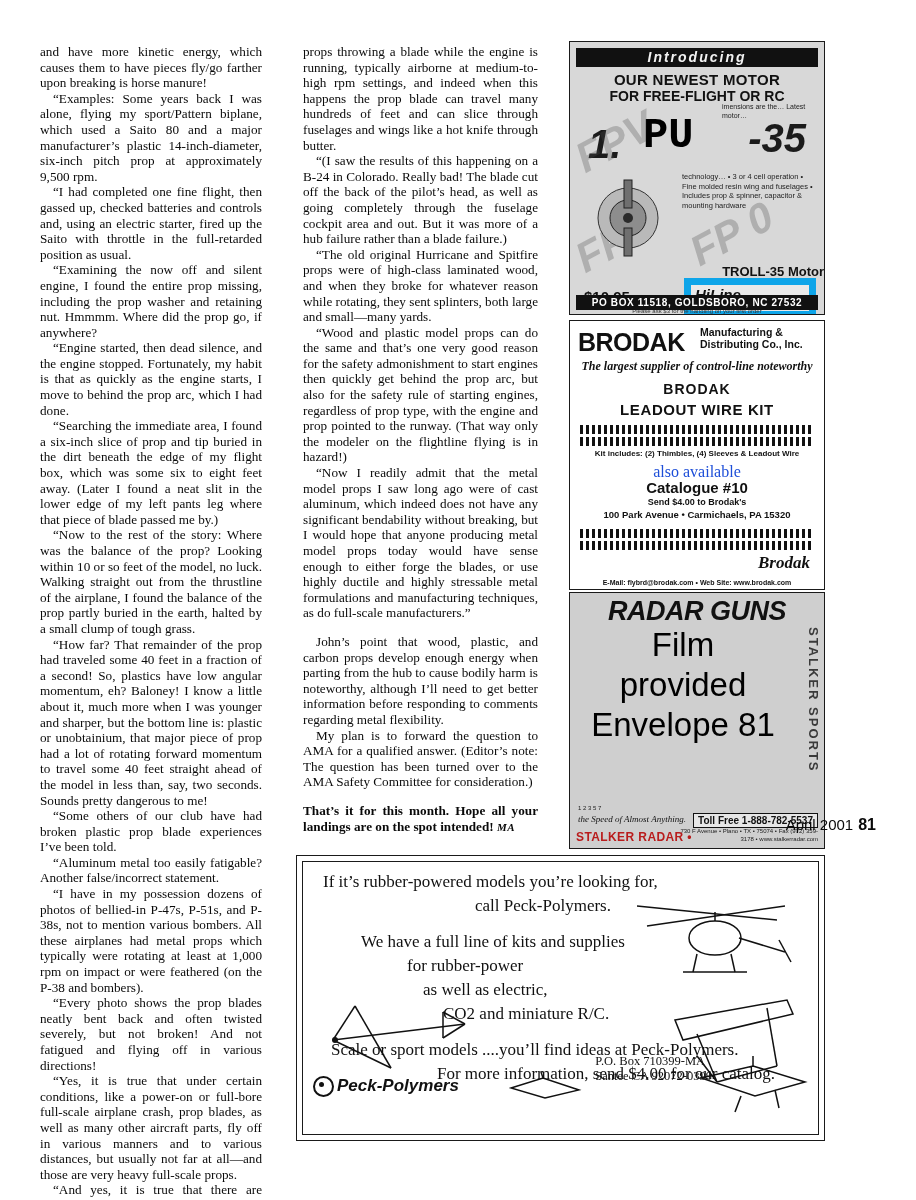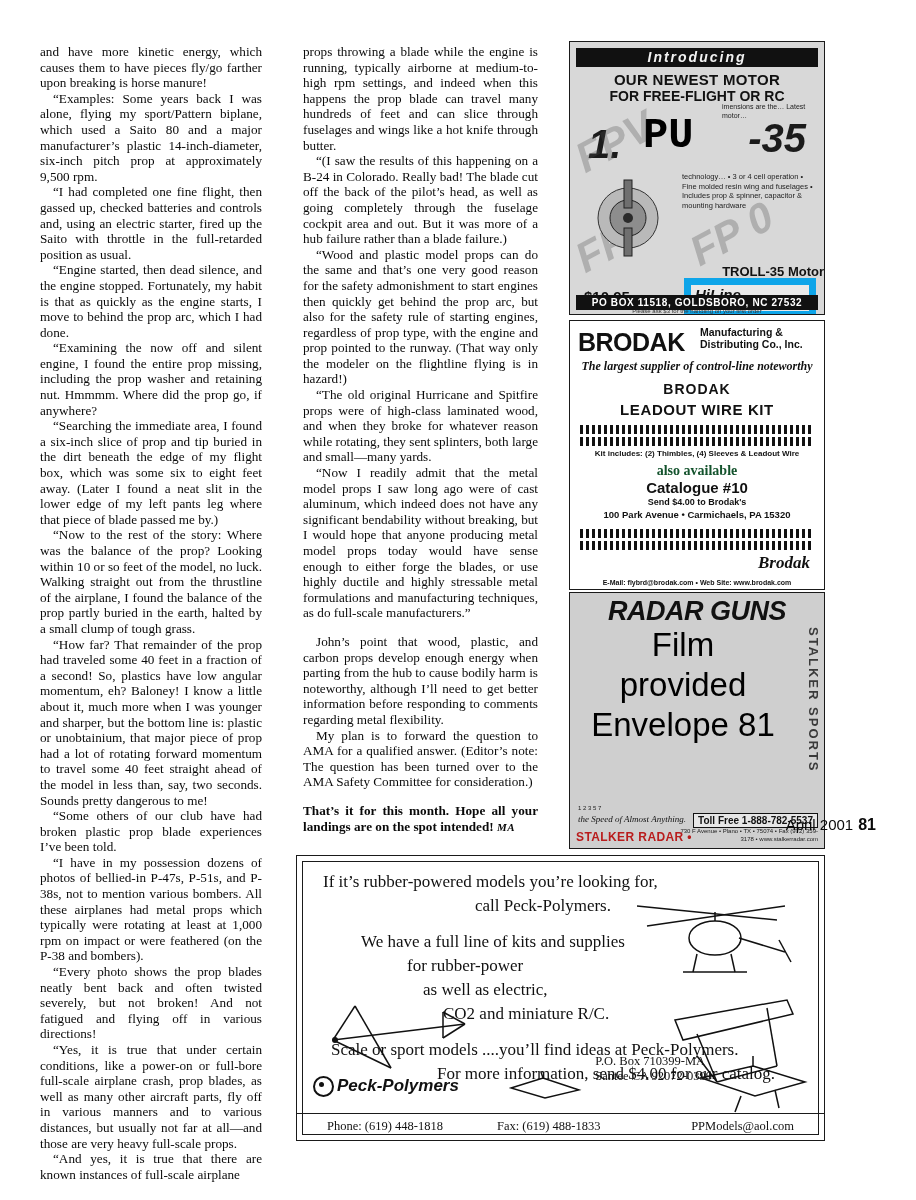--- a/index.html
+++ b/index.html
@@ -159,21 +159,21 @@
     position:absolute; left:10px; right:10px; height:9px;
     background:repeating-linear-gradient(90deg,#111 0 3px,#fff 3px 6px);
   }
   #ad2 .incl {
     position:absolute; left:0; right:0; top:128px; text-align:center;
     font-weight:bold; font-size:8px; color:#111;
   }
   #ad2 .also {
     position:absolute; left:0; right:0; top:142px; text-align:center;
     font-family:"Liberation Serif", serif;
-    font-size:14px; color:#14532d;font-weight:bold;
+    font-size:16px; color:#1d4ed8;
   }
   #ad2 .cat {
     position:absolute; left:0; right:0; top:158px; text-align:center;
     font-weight:bold; font-size:15px; color:#111;
   }
   #ad2 .send {
     position:absolute; left:0; right:0; top:176px; text-align:center;
     font-weight:bold; font-size:9px; color:#111;
   }
   #ad2 .addr {
@@ -286,37 +286,38 @@
 </style>
 </head>
 <body>
 
 <div class="page">
 
   <div class="col" id="col1">
     <p class="noind">and have more kinetic energy, which causes them to have pieces fly/go farther upon breaking is horse manure!</p>
     <p>“Examples: Some years back I was alone, flying my sport/Pattern biplane, which used a Saito 80 and a major manufacturer’s plastic 14-inch-diameter, six-inch pitch prop at approximately 9,500 rpm.</p>
     <p>“I had completed one fine flight, then gassed up, checked batteries and controls and, using an electric starter, fired up the Saito with throttle in the full-retarded position as usual.</p>
+    <p>“Examining the now off and silent engine, I found the entire prop missing, including the prop washer and retaining nut. Hmmmm. Where did the prop go, if anywhere?</p>
     <p>“Engine started, then dead silence, and the engine stopped. Fortunately, my habit is that as quickly as the engine starts, I move to behind the prop arc, which I had done.</p>
-    <p>“Examining the now off and silent engine, I found the entire prop missing, including the prop washer and retaining nut. Hmmmm. Where did the prop go, if anywhere?</p>
     <p>“Searching the immediate area, I found a six-inch slice of prop and tip buried in the dirt beneath the edge of my flight box, which was some six to eight feet away. (Later I found a neat slit in the lower edge of my left pants leg where that piece of blade passed me by.)</p>
     <p>“Now to the rest of the story: Where was the balance of the prop? Looking within 10 or so feet of the model, no luck. Walking straight out from the thrustline of the airplane, I found the balance of the prop partly buried in the earth, halted by a small clump of tough grass.</p>
     <p>“How far? That remainder of the prop had traveled some 40 feet in a fraction of a second! So, plastics have low angular momentum, eh? Baloney! I know a little about it, much more when I was younger and sharper, but the bottom line is: plastic or unobtainium, that major piece of prop had a lot of rotating forward momentum to travel some 40 feet straight ahead of the model in less than, say, two seconds. Sounds pretty dangerous to me!</p>
     <p>“Some others of our club have had broken plastic prop blade experiences I’ve been told.</p>
+    <p>“Aluminum metal too easily fatigable? Another false/incorrect statement.</p>
     <p>“I have in my possession dozens of photos of bellied-in P-47s, P-51s, and P-38s, not to mention various bombers. All these airplanes had metal props which typically were rotating at least at 1,000 rpm on impact or were feathered (on the P-38 and bombers).</p>
     <p>“Every photo shows the prop blades neatly bent back and often twisted severely, but not broken! And not fatigued and flying off in various directions!</p>
     <p>“Yes, it is true that under certain conditions, like a power-on or full-bore full-scale airplane crash, prop blades, as well as many other aircraft parts, fly off in various manners and to various distances, but usually not far at all—and those are very heavy full-scale props.</p>
     <p>“And yes, it is true that there are known instances of full-scale airplane</p>
   </div>
 
   <div class="col" id="col2">
     <p class="noind">props throwing a blade while the engine is running, typically airborne at medium-to-high rpm settings, and indeed when this happens the prop blade can travel many hundreds of feet and can slice through fuselages and wings like a hot knife through butter.</p>
     <p>“(I saw the results of this happening on a B-24 in Colorado. Really bad! The blade cut off the back of the pilot’s head, as well as going completely through the fuselage cockpit area and out. But it was more of a hub failure rather than a blade failure.)</p>
+    <p>“The old original Hurricane and Spitfire props were of high-class laminated wood, and when they broke for whatever reason while rotating, they sent splinters, both large and small—many yards.</p>
     <p>“Wood and plastic model props can do the same and that’s one very good reason for the safety admonishment to start engines then quickly get behind the prop arc, but also for the safety rule of starting engines, regardless of prop type, with the engine and prop pointed to the runway. (That way only the modeler on the flightline flying is in hazard!)</p>
-    <p>“The old original Hurricane and Spitfire props were of high-class laminated wood, and when they broke for whatever reason while rotating, they sent splinters, both large and small—many yards.</p>
     <p>“Now I readily admit that the metal model props I saw long ago were of cast aluminum, which indeed does not have any significant bendability without breaking, but I would hope that anyone producing metal model props today would have sense enough to either forge the blades, or use highly ductile and highly stressable metal formulations and manufacturing techniques, as do full-scale manufacturers.”</p>
     <p class="gap">John’s point that wood, plastic, and carbon props develop enough energy when parting from the hub to cause bodily harm is noteworthy, although I’ll need to get better information before responding to comments regarding metal flexibility.</p>
     <p>My plan is to forward the question to AMA for a qualified answer. (Editor’s note: The question has been turned over to the AMA Safety Committee for consideration.)</p>
     <p class="gap noind"><span class="bd">That’s it for this month. Hope all your landings are on the spot intended!</span> <span class="sc-ma">MA</span></p>
   </div>
 
   <div class="ad" id="ad1">
     <div class="band">Introducing</div>
     <div class="l2">OUR NEWEST MOTOR</div>
     <div class="l3">FOR FREE-FLIGHT OR RC</div>
@@ -428,24 +429,19 @@
     <div class="logodot"></div>
     <div class="peckname">Peck-Polymers</div>
     <svg style="position:absolute; left:210px; bottom:36px; width:80px; height:34px;" viewBox="0 0 80 34">
       <polygon points="4,18 36,8 72,20 38,28" fill="none" stroke="#111" stroke-width="1.4"></polygon>
       <line x1="36" y1="8" x2="34" y2="2" stroke="#111" stroke-width="1.4"></line>
     </svg>
     <div class="pobox">
       <span style="white-space:pre-line;">P.O. Box 710399-MA
 Santee  CA 92072-0399</span>
     </div>
-    <div class="botbar">
-      <div class="ph">Phone: (619) 448-1818</div>
-      <div class="fx">Fax: (619) 488-1833</div>
-      <div class="em">PPModels@aol.com</div>
-    </div>
   </div>
 
   <div class="footer">
     <span>April 2001</span><span class="pg">81</span>
   </div>
 
 </div>
 
 </body></html>

